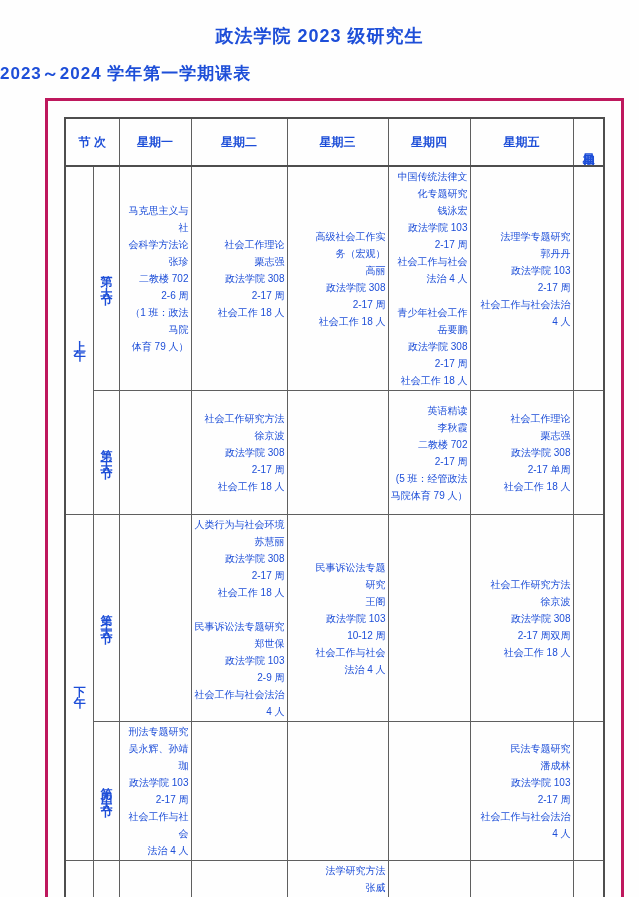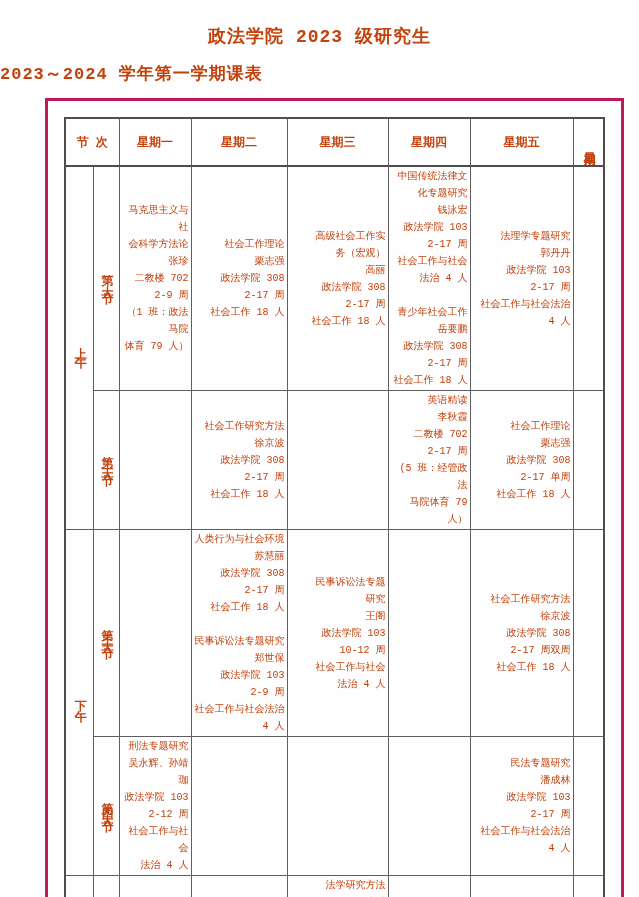--- a/index.html
+++ b/index.html
@@ -2,22 +2,22 @@
 <html><head>
 <meta charset="utf-8">
 <style>
   * { margin: 0; padding: 0; box-sizing: border-box; }
   html, body { background: #e8e8e8; }
   .page {
     position: relative;
     width: 639px;
     height: 897px;
     background: #fefefe;
-    font-family: Liberation Mono, monospace;
-    color: #c2410c;
+    font-family: Liberation Sans, sans-serif;
+    color: #1d4ed8;
     overflow: hidden;
     margin: 0 auto;
   }
   .title1 {
     position: absolute; top: 24px; left: 0; width: 100%;
     text-align: center; font-size: 18px; font-weight: bold;
     letter-spacing: 1px;
   }
   .title2 {
     position: absolute; top: 62px; left: 0; width: 100%;
@@ -109,21 +109,21 @@
       </tr>
 
       <tr class="r1">
         <th rowspan="2"><span class="vert period-group">上午</span></th>
         <th><span class="vert period">第一大节</span></th>
         <td class="slot">
               <div class="content">马克思主义与社
 会科学方法论
 张珍
 二教楼 702
-2-9 周
+2-6 周
 （1 班：政法马院
 体育 79 人）</div>
             </td>
         <td class="slot">
               <div class="content">社会工作理论
 栗志强
 政法学院 308
 2-17 周
 社会工作 18 人</div>
             </td>
@@ -241,21 +241,21 @@
               <div class="content"></div>
             </td>
       </tr>
 
       <tr class="r4">
         <th><span class="vert period">第四大节</span></th>
         <td class="slot">
               <div class="content">刑法专题研究
 吴永辉、孙靖珈
 政法学院 103
-2-12 周
+2-17 周
 社会工作与社会
 法治 4 人</div>
             </td>
         <td class="slot">
               <div class="content"></div>
             </td>
         <td class="slot">
               <div class="content"></div>
             </td>
         <td class="slot">

